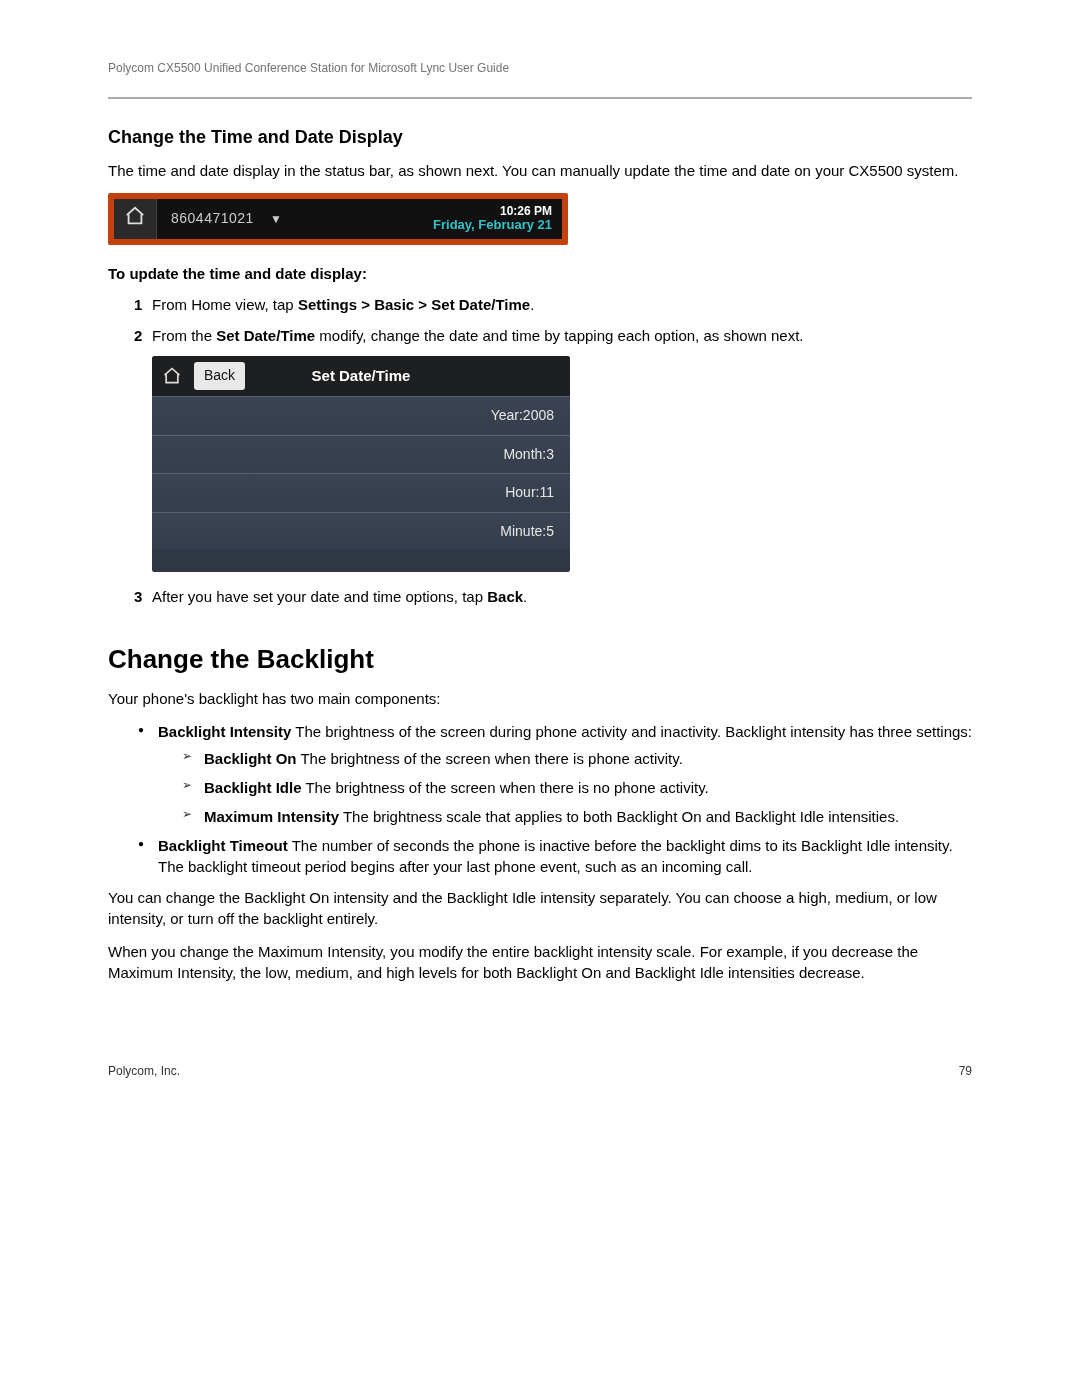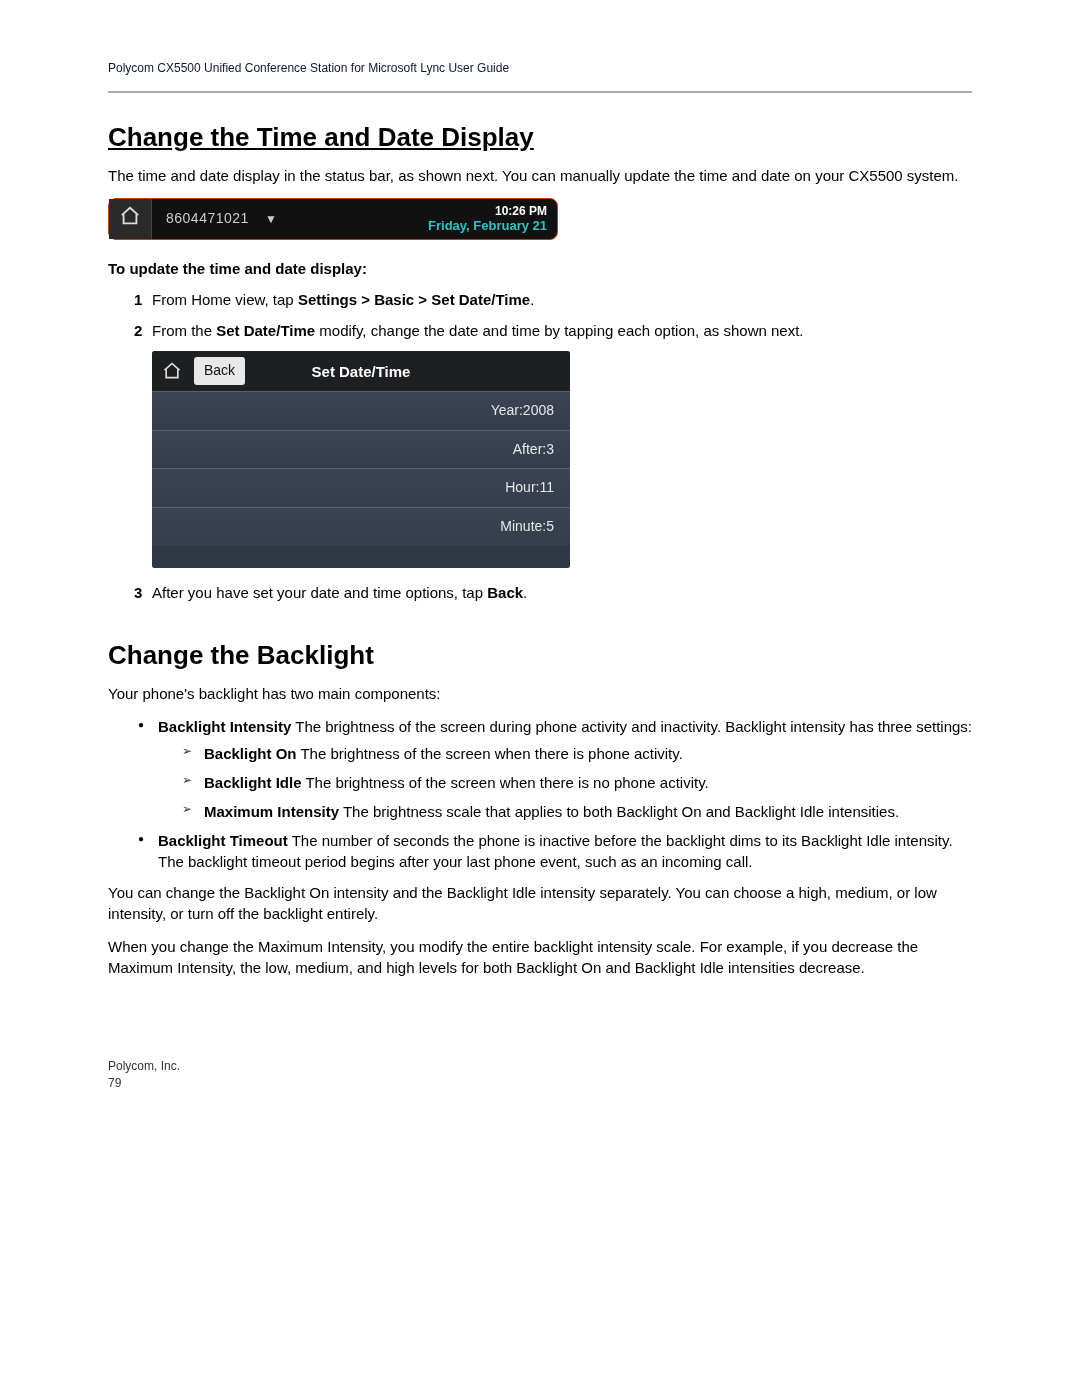--- a/index.html
+++ b/index.html
@@ -8,33 +8,32 @@
     margin: 0;
     padding: 60px 108px 40px 108px;
     color: #000;
     width: 1080px;
     box-sizing: border-box;
     font-size: 15px;
     line-height: 1.4;
   }
   .header-text {
     font-size: 12px;
-    color: #0f172a;
-    margin-bottom: 14px;
+    color: #737373;
+    margin-bottom: 20px;
   }
   .rule {
     border: none;
     border-top: 2px solid #aaa;
     margin: 0 0 26px 0;
   }
   h1 {
-    font-size: 26px;
+    font-size: 18px;
     font-weight: bold;
     margin: 0 0 10px 0;
-    text-decoration: underline;
   }
   p { margin: 0 0 12px 0; }
   .bold { font-weight: bold; }
   .subhead {
     font-weight: bold;
     margin: 18px 0 10px 0;
     font-size: 15px;
   }
   ol.steps {
     list-style: none;
@@ -49,22 +48,22 @@
   ol.steps > li .num {
     position: absolute;
     left: 0;
     font-weight: bold;
   }
   
   .statusbar {
     width: 448px;
     height: 40px;
     background: #111;
-    border: 1px solid #c2410c;
-    border-radius: 8px;
+    border: 6px solid #c2410c;
+    border-radius: 2px;
     display: flex;
     align-items: center;
     color: #fff;
     font-size: 14px;
     margin: 8px 0 8px 0;
     position: relative;
   }
   .home-icon-box {
     width: 42px;
     height: 100%;
@@ -182,21 +181,20 @@
     top: 0;
     font-size: 12px;
     color: #333;
   }
   .footer {
     display: flex;
     justify-content: space-between;
     font-size: 12px;
     color: #333;
     margin-top: 80px;
-    flex-direction: column;
   }
 </style>
 </head>
 <body>
 
 <div class="header-text">Polycom CX5500 Unified Conference Station for Microsoft Lync User Guide</div>
 <hr class="rule">
 
 <h1>Change the Time and Date Display</h1>
 <p>The time and date display in the status bar, as shown next. You can manually update the time and date on your CX5500 system.</p>
@@ -238,21 +236,21 @@
         </svg>
     </div>
     <div class="ss2-back">Back</div>
     <div class="ss2-title">Set Date/Time</div>
   </div>
   <div class="ss2-row">
     <span>Year:</span>
     <span>2008</span>
   </div>
   <div class="ss2-row">
-    <span>After:</span>
+    <span>Month:</span>
     <span>3</span>
   </div>
   <div class="ss2-row">
     <span>Hour:</span>
     <span>11</span>
   </div>
   <div class="ss2-row">
     <span>Minute:</span>
     <span>5</span>
   </div>

